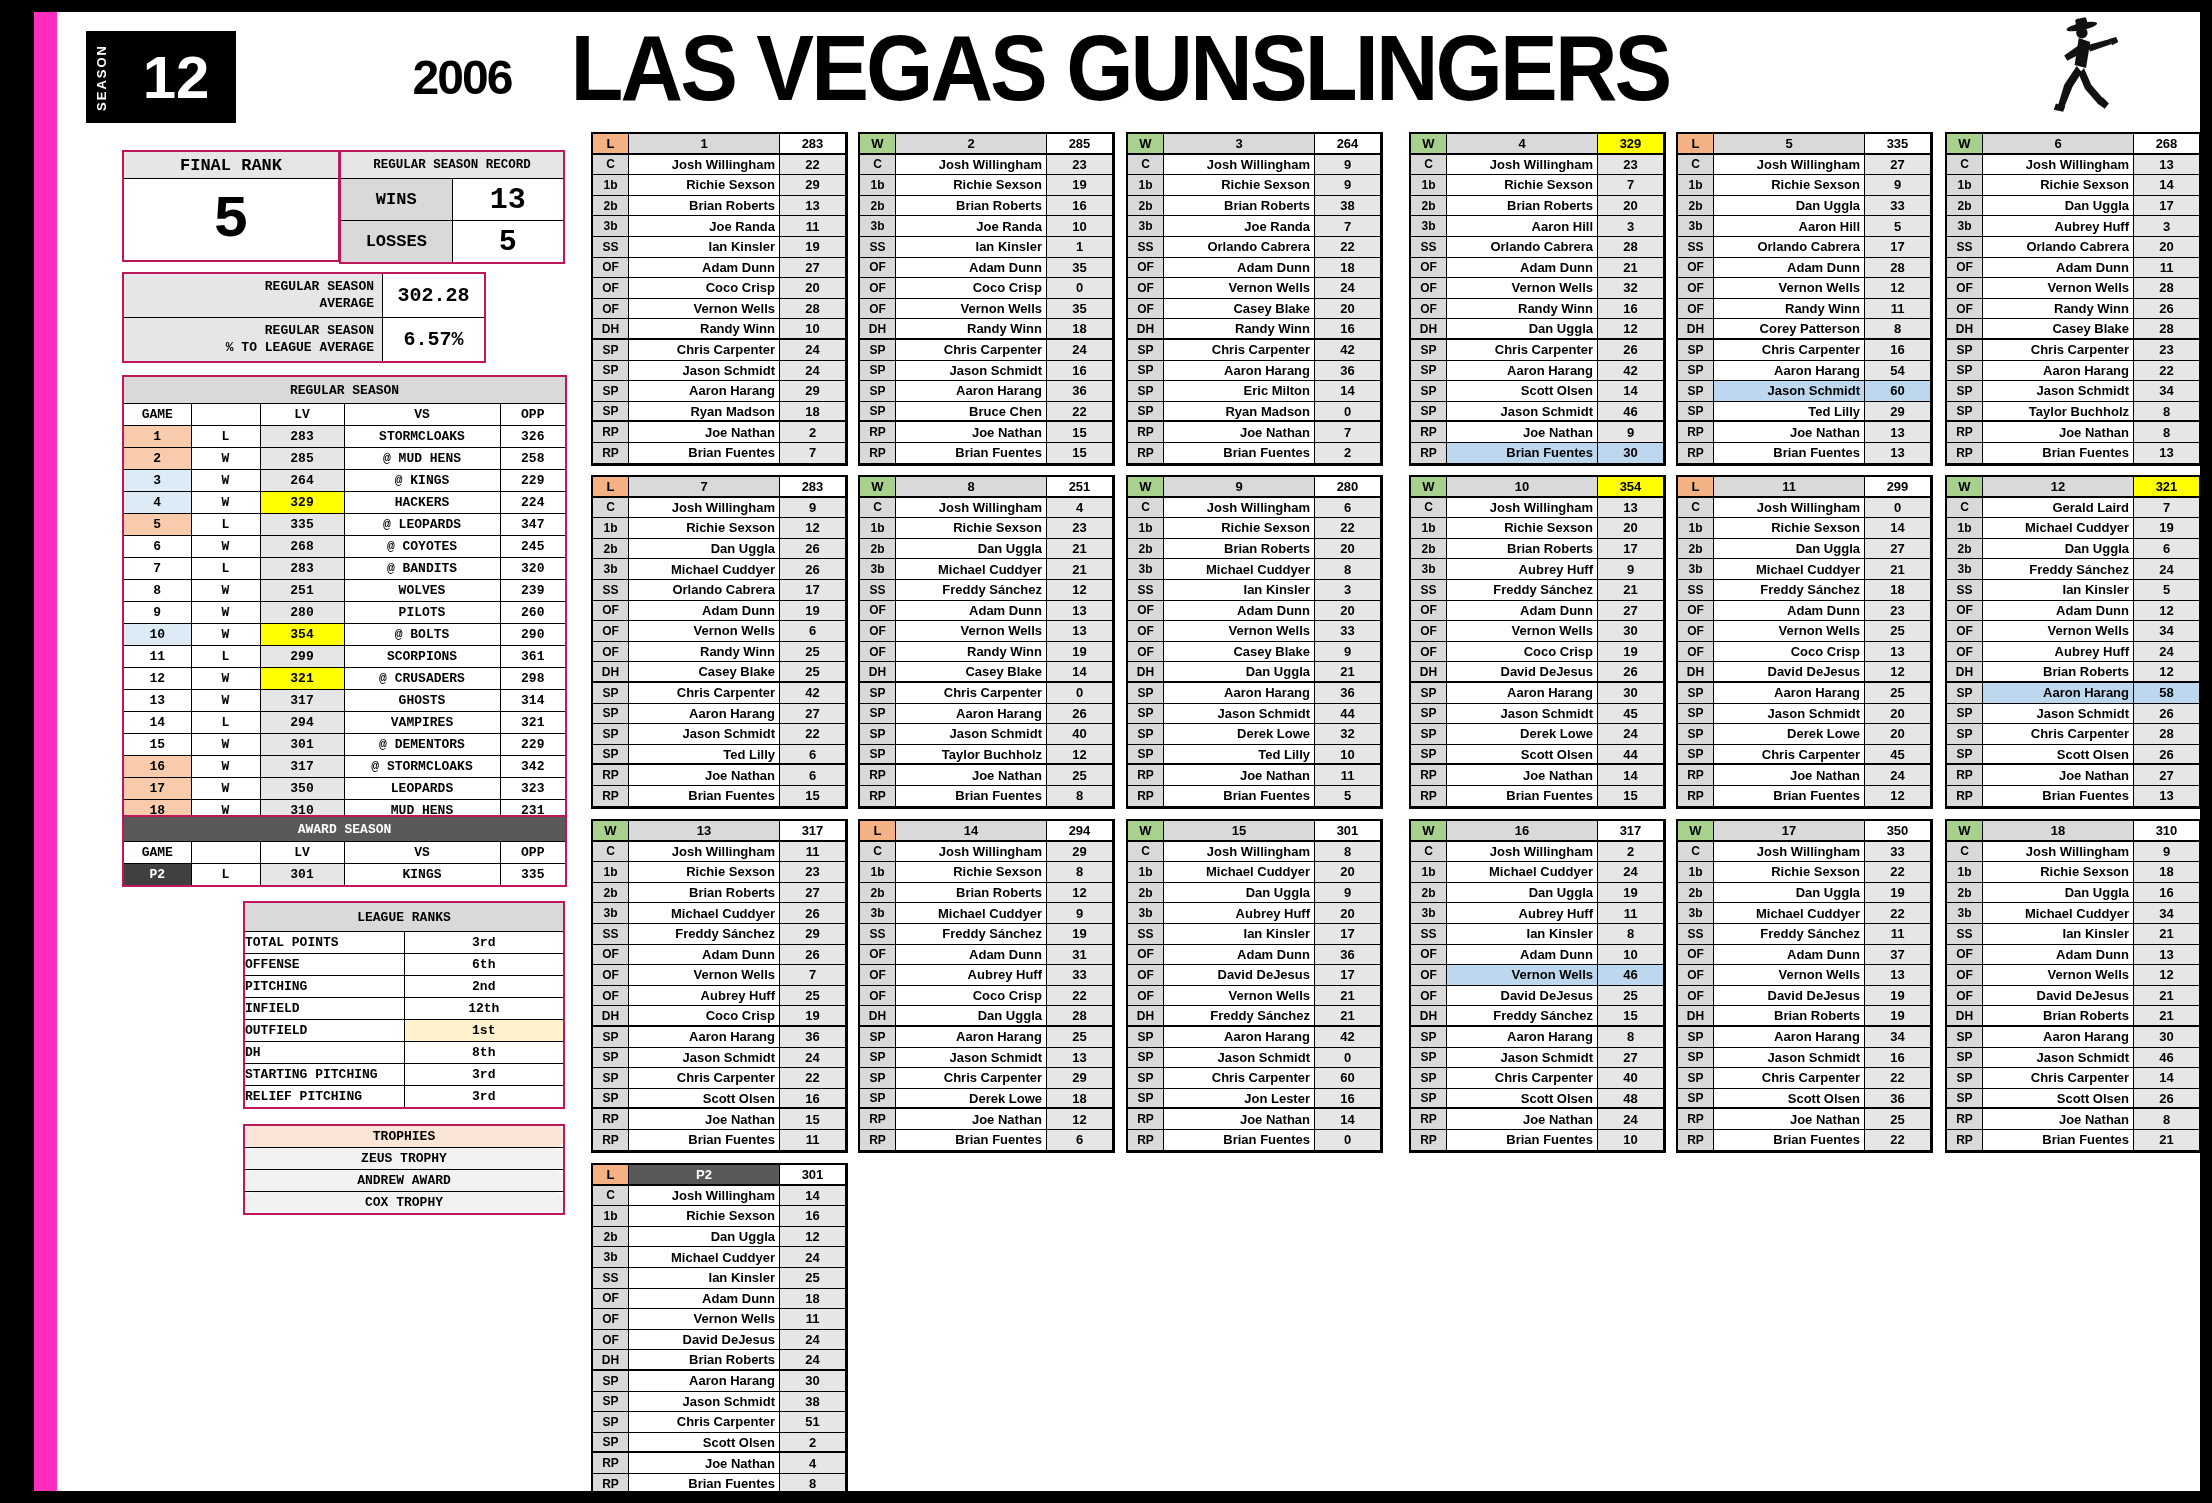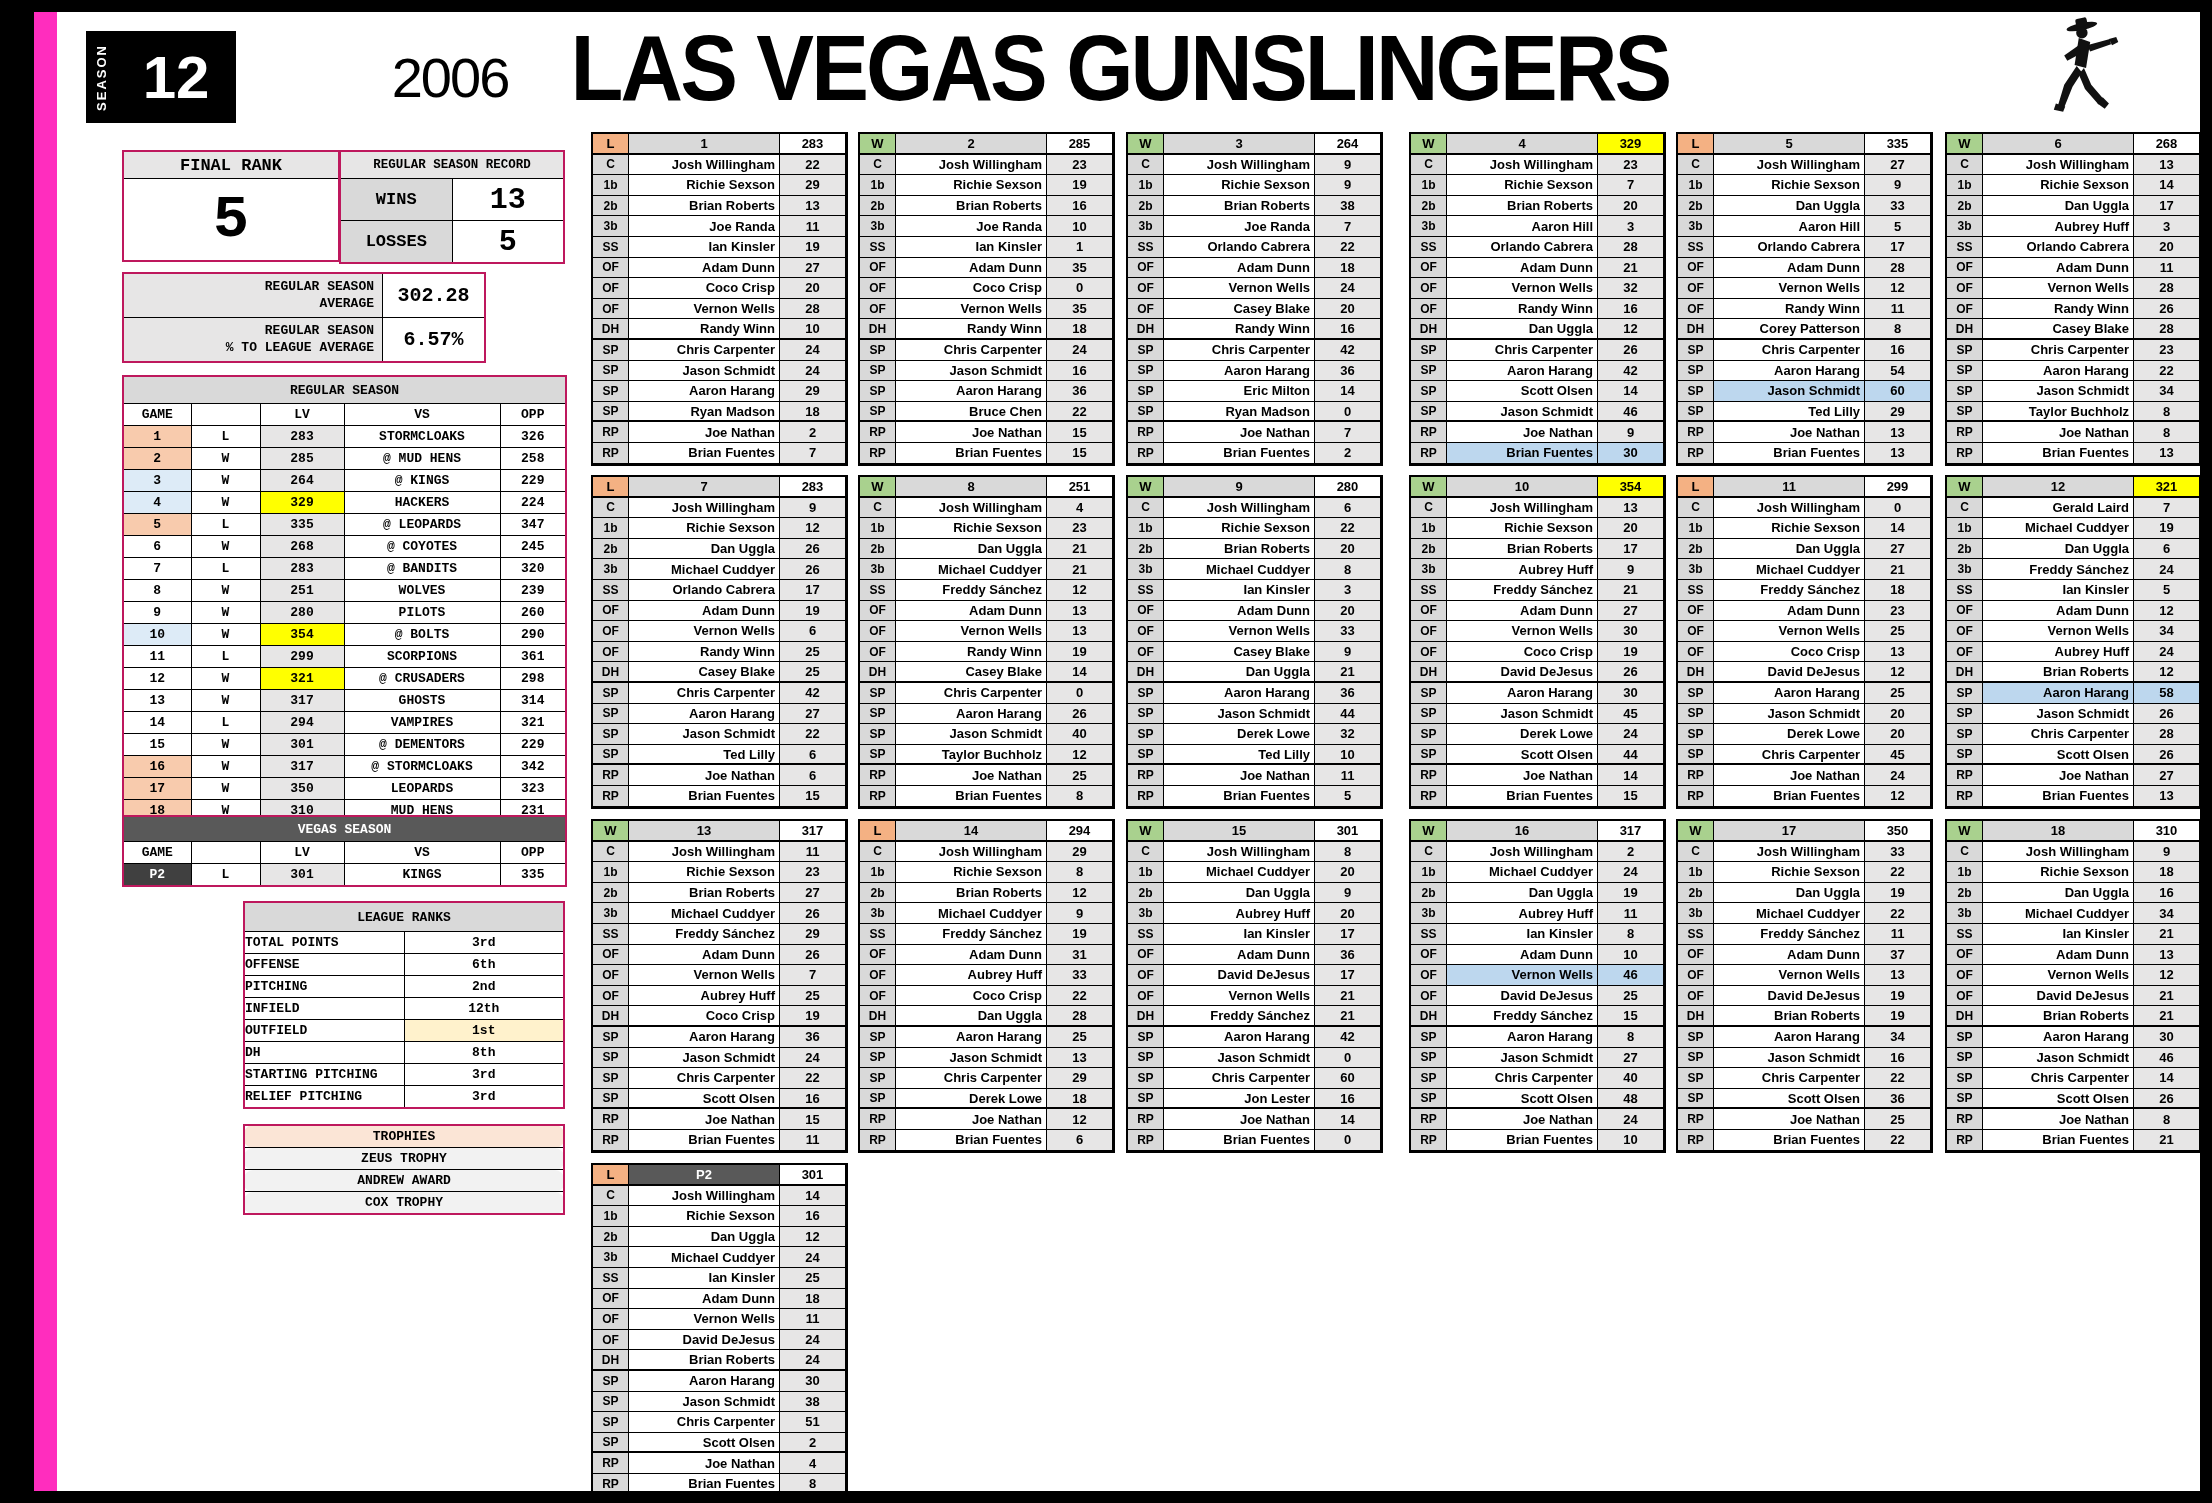--- a/index.html
+++ b/index.html
@@ -9,22 +9,22 @@
   
   .frame{left:0;top:0;width:2212px;height:1503px;border:12px solid #000;box-sizing:border-box;pointer-events:none;z-index:50;}
   .edge-black{left:0;top:0;width:34px;height:1503px;background:#000;}
   .edge-pink{left:34px;top:0;width:23px;height:1503px;background:#ff2dbe;}
   
   .season-strip{left:86px;top:31px;width:30px;height:92px;background:#000;color:#fff;
      display:flex;align-items:center;justify-content:center;}
   .season-strip span{writing-mode:vertical-rl;transform:rotate(180deg);font-size:13px;font-weight:bold;letter-spacing:2px;}
   .season-num{left:116px;top:31px;width:120px;height:92px;background:#000;color:#fff;
      display:flex;align-items:center;justify-content:center;font-size:60px;font-weight:bold;}
-  .year{left:340px;top:34px;width:220px;height:86px;display:flex;align-items:center;justify-content:center;
-     font-size:56px;font-weight:400;letter-spacing:-2px;}
+  .year{left:352px;top:34px;width:220px;height:86px;display:flex;align-items:center;justify-content:center;
+     font-size:48px;font-weight:700;letter-spacing:-2px;}
   .team-title{left:610px;top:18px;width:1020px;height:100px;display:flex;align-items:center;justify-content:center;
      font-size:92px;font-weight:900;letter-spacing:-3px;transform:scaleX(.94);white-space:nowrap;}
   .logo{left:2030px;top:14px;}
   
   table{border-collapse:collapse;table-layout:fixed;position:absolute;}
   td{border:1px solid #000;font-weight:bold;text-align:center;padding:0;overflow:hidden;white-space:nowrap;}
   table{border:2px solid #be185d;font-family:Liberation Mono, monospace;}
   .hdr{background:#d9d9d9;font-size:14px;}
   .hdr-dark{background:#595959;color:#fff;font-size:14px;}
   .sub{font-size:12px;height:22px;background:#fff;}
@@ -302,21 +302,21 @@
 <table id="post-table">
   <colgroup>
       <col style="width:68px">
       <col style="width:69px">
       <col style="width:84px">
       <col style="width:156px">
       <col style="width:66px">
     </colgroup>
   <tbody>
       <tr>
-        <td class="hdr-dark title" colspan="5">VEGAS SEASON</td>
+        <td class="hdr-dark title" colspan="5">AWARD SEASON</td>
       </tr>
   <tr>
     <td class="hdr sub sub-sm">GAME</td>
     <td class="hdr sub"></td>
     <td class="hdr sub">LV</td>
     <td class="hdr sub">VS</td>
     <td class="hdr sub">OPP</td>
   </tr>
   </tbody>
     <tbody id="post-body">

